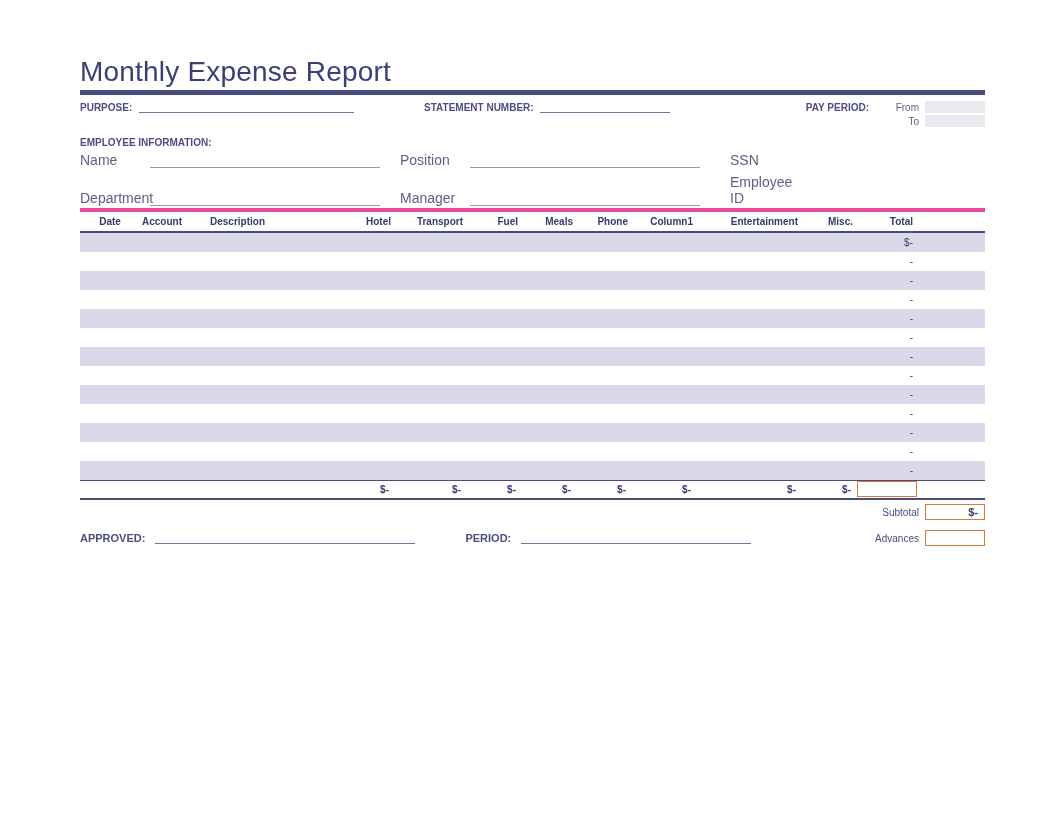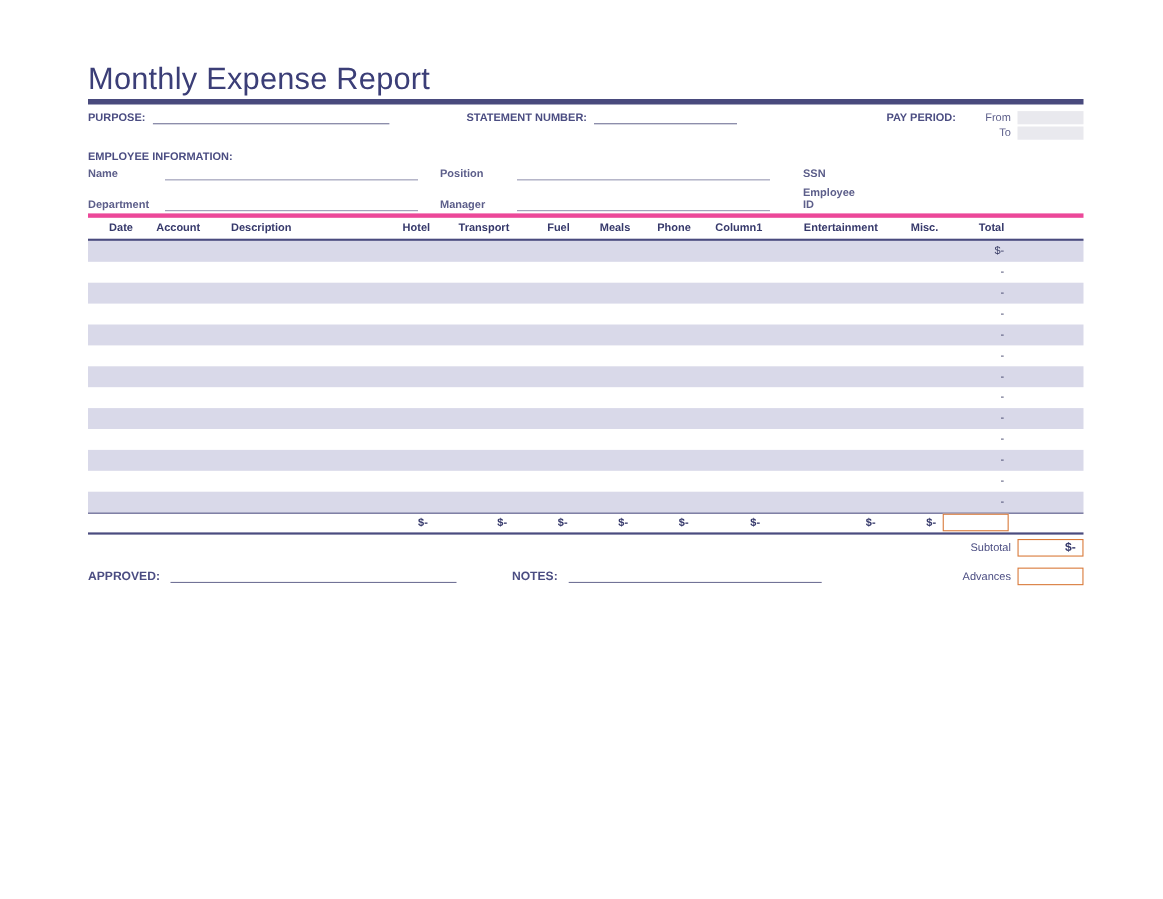--- a/index.html
+++ b/index.html
@@ -49,24 +49,23 @@
   .pay-col { margin-left: auto; display:flex; gap:20px; align-items:flex-start;}
   .ft-col { display:flex; flex-direction:column; gap:2px; }
   .ft-lbl { font-size:10px; color:#5c5e8a; text-align:right; width:30px; }
   .ft-box { width:60px; height:12px; background:#e9e9ee; }
 
   .emp-hdr { font-weight:bold; font-size:10px; color:#4b4d82; margin: 8px 0 4px 0;}
   .emp-grid {
     display:grid;
     grid-template-columns: 70px 230px 90px 230px 90px 1fr;
     row-gap: 6px;
-    font-size:10px;
+    font-size:14px;
     color:#5c5e8a;
     align-items: end;
-    font-weight: bold;
   }
   .fld-line { border-bottom:1px solid #9798b3; height:12px; }
 
   
   .tbl {
     margin-top: 2px;
     border-top: 4px solid #ec4899;
   }
   .thead {
     display:grid;
@@ -397,20 +396,20 @@
 
   <div style="display:grid; grid-template-columns: 1fr 70px 60px; margin-top:4px; align-items:center;">
     <div></div>
     <div class="sublbl">Subtotal</div>
     <div class="sub-box">$-</div>
   </div>
   <div style="display:grid; grid-template-columns: 1fr 70px 60px; margin-top:10px; align-items:center;">
     <div style="display:flex; gap:10px; align-items:flex-end;">
       <span class="lbl">APPROVED:</span>
       <span class="underline" style="width:260px;"></span>
-      <span class="lbl" style="margin-left:40px;">NOTES:</span>
+      <span class="lbl" style="margin-left:40px;">PERIOD:</span>
       <span class="underline" style="width:230px;"></span>
     </div>
     <div class="sublbl">Advances</div>
     <div class="adv-box"></div>
   </div>
 
 </div>
 
 </body></html>

